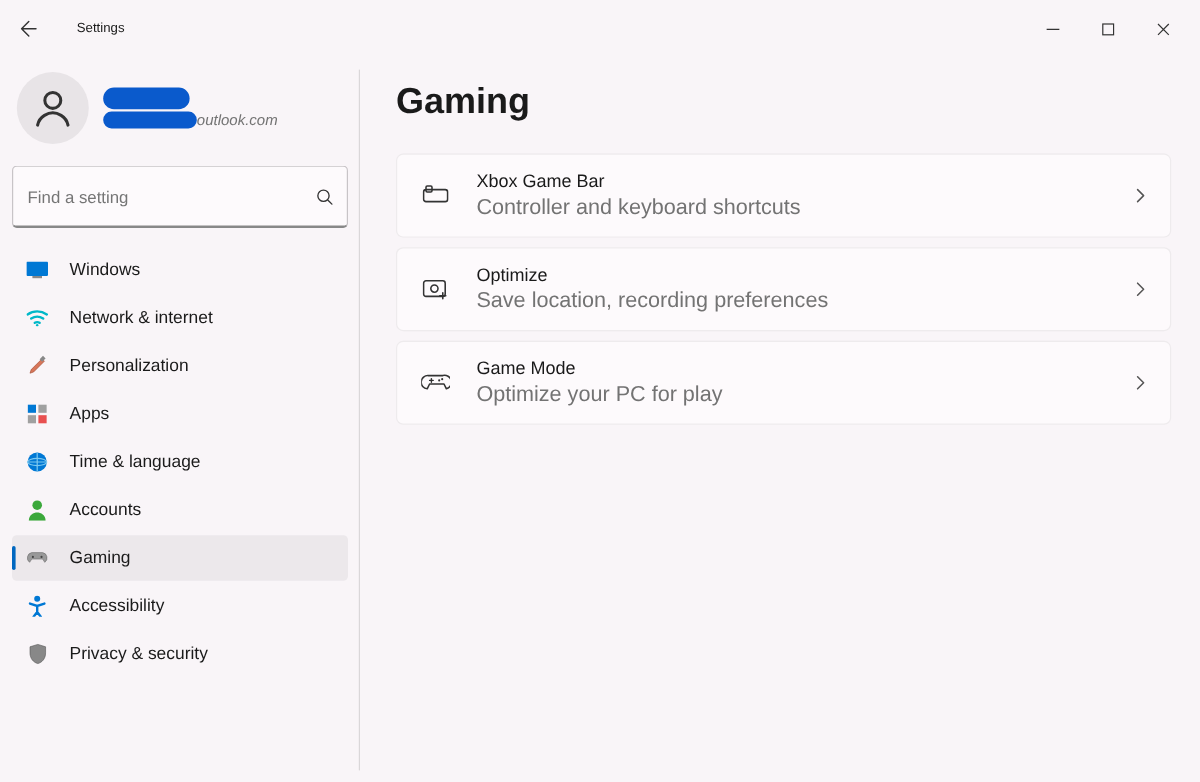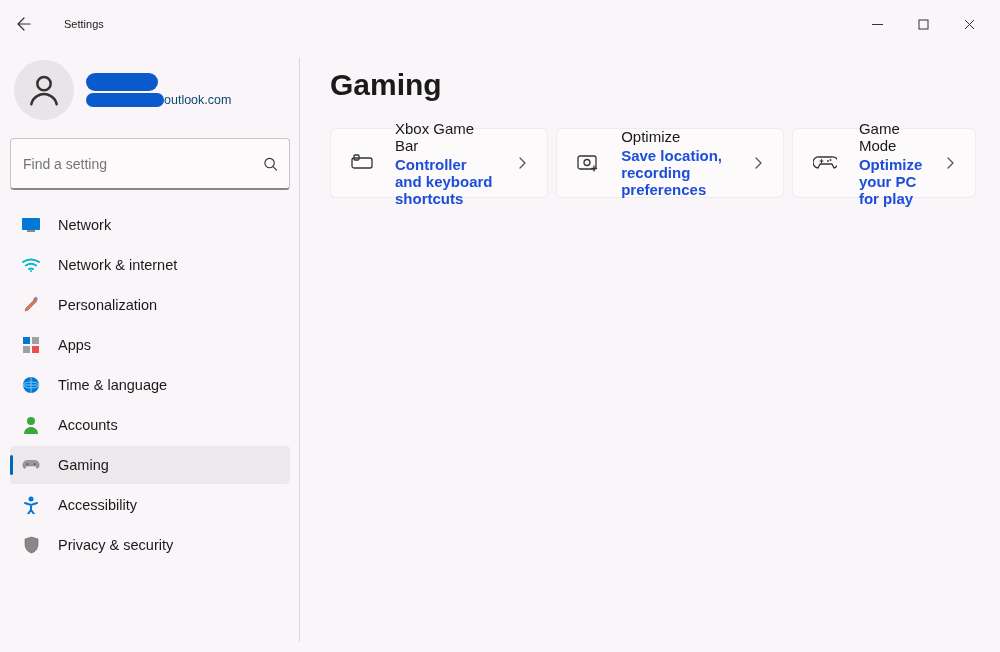--- a/index.html
+++ b/index.html
@@ -12,42 +12,42 @@
 .win-btn { width: 46px; height: 32px; display: flex; align-items: center; justify-content: center; cursor: pointer; }
 
 .layout { display: flex; height: calc(652px - 48px); }
 .sidebar { width: 300px; padding: 0 10px 10px 10px; display: flex; flex-direction: column; position: relative; }
 .content { flex: 1; padding: 16px 24px 0 30px; position: relative; }
 
 .profile { display: flex; align-items: center; padding: 12px 4px 18px 4px; gap: 12px; }
 .avatar { width: 60px; height: 60px; border-radius: 50%; background: #e8e4e7; display: flex; align-items: center; justify-content: center; }
 .profile-text { display: flex; flex-direction: column; gap: 2px; }
 .redact-bar { height: 18px; background: #0a5acc; border-radius: 9px; }
-.email-partial { font-size: 12.5px; color: #0c4a6e; }
+.email-partial { font-size: 12.5px; color: #737373; font-style: italic; }
 
 .search { position: relative; margin: 0 0 16px 0; }
 .search input { width: 100%; height: 52px; border: 1px solid #c8c4c7; background: #fdfafc; border-radius: 4px; padding: 0 40px 0 12px; font-size: 14px; outline: none; border-bottom: 2px solid #888; }
 .search .sicon { position: absolute; right: 12px; top: 50%; transform: translateY(-50%); }
 
 .nav { display: flex; flex-direction: column; gap: 2px; overflow-y: auto; }
 .nav-item { display: flex; align-items: center; height: 38px; padding: 0 12px; border-radius: 4px; cursor: pointer; gap: 18px; font-size: 14.5px; position: relative; }
 .nav-item.active { background: #ece8eb; }
 .nav-item.active::before { content: ""; position: absolute; left: 0; top: 9px; bottom: 9px; width: 3px; background: #0067c0; border-radius: 2px; }
 .nav-icon { width: 18px; height: 18px; display: flex; align-items: center; justify-content: center; }
 
 .scroll-sep { position: absolute; left: -1px; top: 10px; bottom: 10px; width: 1px; background: rgba(0,0,0,0.12); }
 
 .page-title { font-size: 30px; font-weight: 600; margin: 4px 0 26px 0; }
 
-.tiles { display: flex; flex-direction: row; gap: 8px; }
+.tiles { display: flex; flex-direction: column; gap: 8px; }
 .tile { background: #fdfafc; border: 1px solid rgba(0,0,0,0.06); border-radius: 6px; height: 70px; display: flex; align-items: center; padding: 0 20px; cursor: pointer; gap: 22px; }
 .tile-icon { width: 24px; height: 24px; display: flex; align-items: center; justify-content: center; color: #333; }
 .tile-text { display: flex; flex-direction: column; gap: 2px; }
 .tile-title { font-size: 15px; font-weight: 400; }
-.tile-sub { font-size: 15px; color: #1d4ed8; font-weight: bold; }
+.tile-sub { font-size: 18px; color: #737373; }
 .tile-chevron { margin-left: auto; color: #555; }
 
 svg { display: block; }
 </style>
 </head>
 <body>
 
 <div class="titlebar">
   <div class="back-btn">
     <svg width="16" height="16" viewBox="0 0 16 16">
@@ -103,21 +103,21 @@
     </div>
 
     <div class="nav">
       <div class="nav-item">
         <span class="nav-icon">
             <svg width="18" height="14" viewBox="0 0 18 14">
               <rect x="0" y="0" width="18" height="12" rx="1" fill="#0078d4"></rect>
               <rect x="5" y="12" width="8" height="2" fill="#888"></rect>
             </svg>
           </span>
-        <span>Network</span>
+        <span>Windows</span>
       </div>
       <div class="nav-item">
         <span class="nav-icon">
             <svg width="18" height="14" viewBox="0 0 18 14">
               <path d="M1 4a14 14 0 0116 0M4 7.5a9 9 0 0110 0M7 11a4 4 0 014 0" stroke="#00b8c8" stroke-width="2" fill="none" stroke-linecap="round"></path>
               <circle cx="9" cy="13" r="1" fill="#00b8c8"></circle>
             </svg>
           </span>
         <span>Network &amp; internet</span>
       </div>

